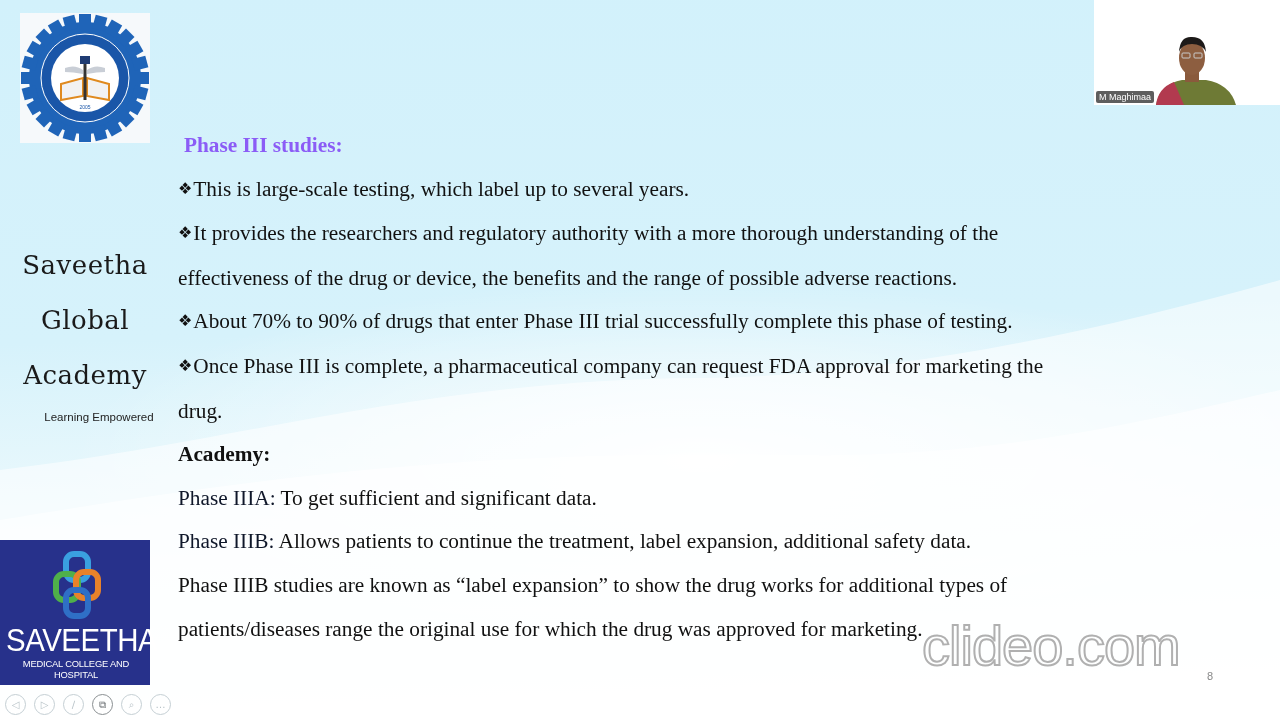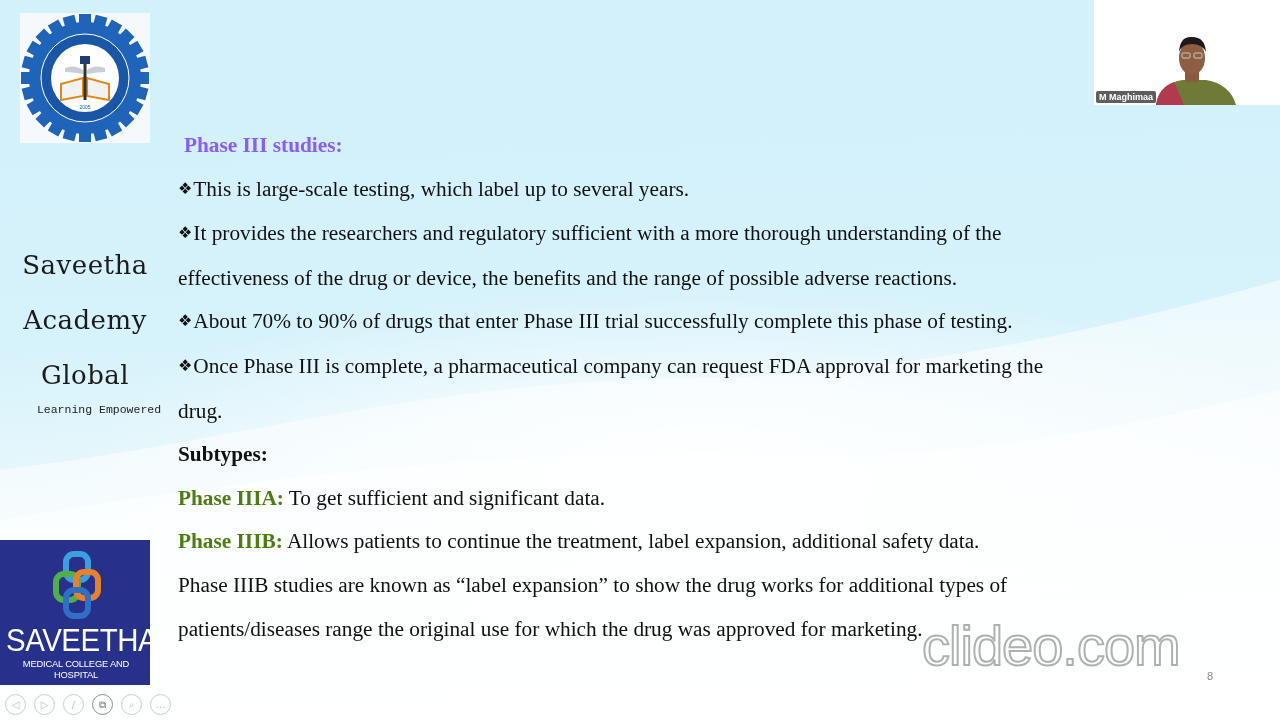--- a/index.html
+++ b/index.html
@@ -23,53 +23,53 @@
     background: #f6f9fb; display: flex; align-items: center; justify-content: center;
   }
   .side-brand {
     position: absolute; left: 0; top: 238px; width: 170px; text-align: center;
     color: #1a1a1a;
   }
   .side-brand .line {
     font-family: "DejaVu Serif", serif; font-size: 26px; line-height: 55px; letter-spacing: 0.5px;
   }
   .side-brand .tag {
-    font-family: Liberation Mono, monospace; font-size: 11.5px; margin-top: 0; color: #222; padding-left: 28px;
+    font-family: Liberation Sans, sans-serif; font-size: 11.5px; margin-top: 8px; color: #222; padding-left: 28px;
   }
   .logo-smch {
     position: absolute; left: 0; top: 540px; width: 150px; height: 145px;
     background: #27318b; color: #fff; text-align: center;
   }
   .logo-smch .big {
     position: absolute; left: 0; top: 82px; width: 150px;
     font-family: "Liberation Sans", sans-serif; font-size: 32px; letter-spacing: -0.5px; line-height: 36px;
     transform: scaleX(0.92);
   }
   .logo-smch .small {
     position: absolute; left: 0; top: 118px; width: 152px;
     font-family: "Liberation Sans", sans-serif; font-size: 9.4px; letter-spacing: -0.2px;
   }
   .video-tile {
     position: absolute; left: 1094px; top: 0; width: 186px; height: 105px;
-    background: #ffffff; overflow: hidden; font-weight: bold;
+    background: #ffffff; overflow: hidden;
   }
   .name-tag {
     position: absolute; left: 2px; bottom: 2px;
     background: rgba(40,40,40,0.75); color: #fff;
     font-family: "Liberation Sans", sans-serif; font-size: 9px;
     padding: 1px 3px; border-radius: 2px;
   }
   .content {
     position: absolute; left: 178px; top: 124px; width: 1021px;
     font-size: 21.3px; color: #111; line-height: 43.6px;
   }
   .content p { text-align: justify; text-align-last: left; }
   .content .heading { color: #8b5cf6; font-weight: bold; margin-left: 6px; }
   .content .sub-heading { font-weight: bold; color: #111; }
-  .content .pink { color: #4d7c0f; font-weight: bold; }
+  .content .pink { color: #0f172a; font-weight: normal; }
   .bullet { font-size: 16px; position: relative; top: -2px; margin-right: 1px; }
   .justify-full { text-align: justify; text-align-last: justify; }
   .page-num {
     position: absolute; left: 1207px; top: 670px;
     font-family: "Liberation Sans", sans-serif; font-size: 11px; color: #888;
   }
   .watermark {
     position: absolute; left: 922px; top: 606px;
     font-family: "Liberation Sans", sans-serif; font-size: 56px; letter-spacing: -1px;
     color: rgba(255,255,255,0.25);
@@ -134,22 +134,22 @@
     <path d="M44,54 Q54,50 62,56 L62,60 Q52,58 44,58 Z" fill="#c9ced6"></path>
     <path d="M84,54 Q74,50 66,56 L66,60 Q76,58 84,58 Z" fill="#c9ced6"></path>
     <rect x="62.5" y="44" width="3" height="42" fill="#333"></rect>
     <rect x="59" y="42" width="10" height="8" fill="#1f3c73"></rect>
     <text x="64" y="95" font-size="5" fill="#1a56a8" text-anchor="middle" font-family="Liberation Sans, sans-serif">2005</text>
   </svg>
 </div>
 
 <div class="side-brand">
   <div class="line">Saveetha</div>
+  <div class="line">Global</div>
   <div class="line">Academy</div>
-  <div class="line">Global</div>
   <div class="tag">Learning Empowered</div>
 </div>
 
 <div class="logo-smch">
   <svg width="150" height="80" viewBox="0 0 150 80" style="position:absolute;left:0;top:6px;">
     <rect x="66" y="8" width="22" height="26" rx="8" fill="none" stroke="#3aa0e0" stroke-width="6"></rect>
     <rect x="56" y="28" width="22" height="26" rx="8" fill="none" stroke="#4fb04a" stroke-width="6"></rect>
     <rect x="76" y="26" width="22" height="26" rx="8" fill="none" stroke="#e8822a" stroke-width="6"></rect>
     <rect x="66" y="44" width="22" height="26" rx="8" fill="none" stroke="#2f6fc6" stroke-width="6"></rect>
   </svg>
@@ -170,32 +170,32 @@
   <div class="name-tag">M Maghimaa</div>
 </div>
 
 <div class="content">
   <p class="heading">Phase III studies:</p>
 
   <p>
     <span class="bullet">❖</span><span>This is large-scale testing, which label up to several years.</span>
   </p>
   <p class="justify-full">
-    <span class="bullet">❖</span><span>It provides the researchers and regulatory sufficient with a more thorough understanding of the</span>
+    <span class="bullet">❖</span><span>It provides the researchers and regulatory authority with a more thorough understanding of the</span>
   </p>
   <p>effectiveness of the drug or device, the benefits and the range of possible adverse reactions.</p>
   <p>
     <span class="bullet">❖</span><span>About 70% to 90% of drugs that enter Phase III trial successfully complete this phase of testing.</span>
   </p>
   <p class="justify-full">
     <span class="bullet">❖</span><span>Once Phase III is complete, a pharmaceutical company can request FDA approval for marketing the</span>
   </p>
   <p>drug.</p>
 
-  <p class="sub-heading">Subtypes:</p>
+  <p class="sub-heading">Academy:</p>
   <p>
     <span class="pink">Phase IIIA:</span><span> To get sufficient and significant data.</span>
   </p>
   <p>
     <span class="pink">Phase IIIB:</span><span> Allows patients to continue the treatment, label expansion, additional safety data.</span>
   </p>
   <p class="justify-full">Phase IIIB studies are known as “label expansion” to show the drug works for additional types of</p>
   <p>patients/diseases range the original use for which the drug was approved for marketing.</p>
 </div>
 

